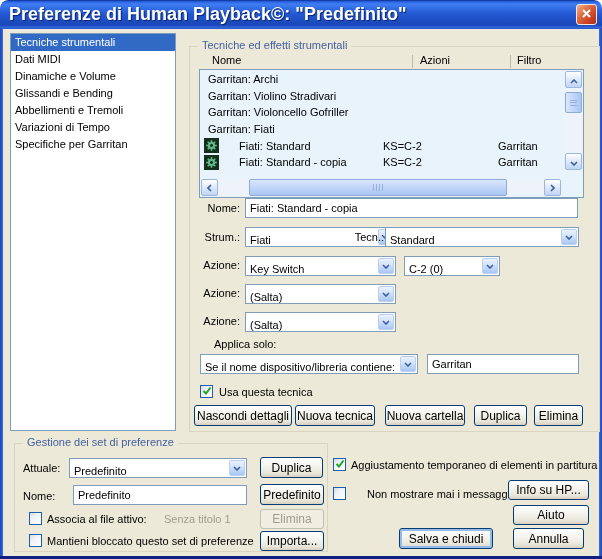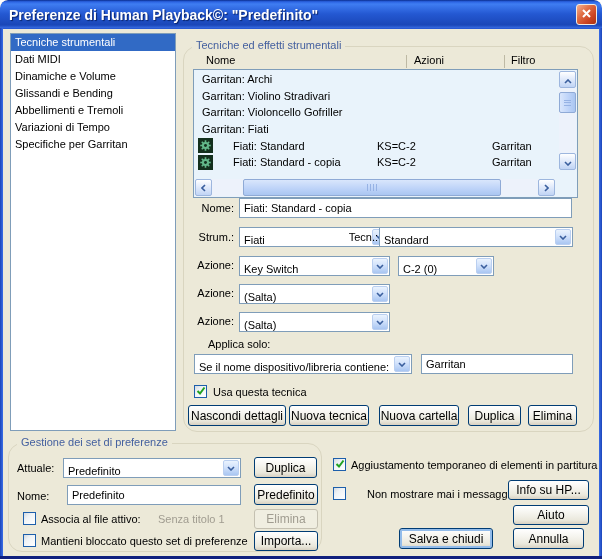--- a/index.html
+++ b/index.html
@@ -7,37 +7,37 @@
     position:relative;width:602px;height:559px;background:#ECE9D8;
     font-family:"Liberation Sans",sans-serif;font-size:11px;color:#000;
     border-radius:8px 8px 0 0;overflow:hidden;
   }
   
   .titlebar{
     position:absolute;left:0;top:0;width:602px;height:29px;
     background:linear-gradient(180deg,#0A2D8E 0%,#2B63E2 6%,#3F7DF2 14%,#2458D2 48%,#1A47B8 86%,#3568DE 96%,#1E4ECB 100%);
     border-radius:8px 8px 0 0;display:flex;align-items:center;
   }
-  .title{color:#fff;font-weight:bold;font-size:14px;padding-left:9px;text-shadow:1px 1px 1px #0A246A;white-space:nowrap;}
+  .title{color:#fff;font-weight:bold;font-size:18px;padding-left:9px;text-shadow:1px 1px 1px #0A246A;white-space:nowrap;}
   .closebtn{
     position:absolute;right:5px;top:4px;width:21px;height:21px;box-sizing:border-box;
     border:1px solid #F0EAE2;border-radius:3px;
     background:linear-gradient(135deg,#F4B08E 0%,#E06D44 38%,#CC4423 70%,#A93112 100%);
     display:flex;align-items:center;justify-content:center;
   }
   .edge-l,.edge-r{position:absolute;top:28px;bottom:0;width:3px;background:linear-gradient(90deg,#1B44B8,#3A6EE8);}
   .edge-l{left:0}.edge-r{right:0;background:linear-gradient(90deg,#3A6EE8,#1B44B8);}
   .edge-b{position:absolute;left:0;right:0;bottom:0;height:3px;background:#10207E;}
 
   
   .listbox{position:absolute;background:#fff;border:1px solid #7F9DB9;box-sizing:border-box;}
   .sb-item{height:17px;line-height:17px;padding-left:4px;white-space:nowrap;overflow:hidden;}
   .sb-item.sel{background:#316AC5;color:#fff;}
 
-  .group{position:absolute;border:1px solid #D9D5C0;border-radius:14px;box-sizing:border-box;}
+  .group{position:absolute;border:1px solid #D9D5C0;border-radius:0;box-sizing:border-box;margin-left:6px;}
   .gcap{position:absolute;top:-8px;left:8px;background:#ECE9D8;padding:0 4px;color:#44609F;white-space:nowrap;}
 
   .lab{position:absolute;white-space:nowrap;}
   .lab.r{text-align:right;}
 
   .xp-input{
     position:absolute;box-sizing:border-box;height:20px;border:1px solid #7F9DB9;background:#fff;
     font-family:"Liberation Sans",sans-serif;font-size:11px;padding:0 4px;margin:0;color:#000;outline:none;
   }
   .xp-select{

